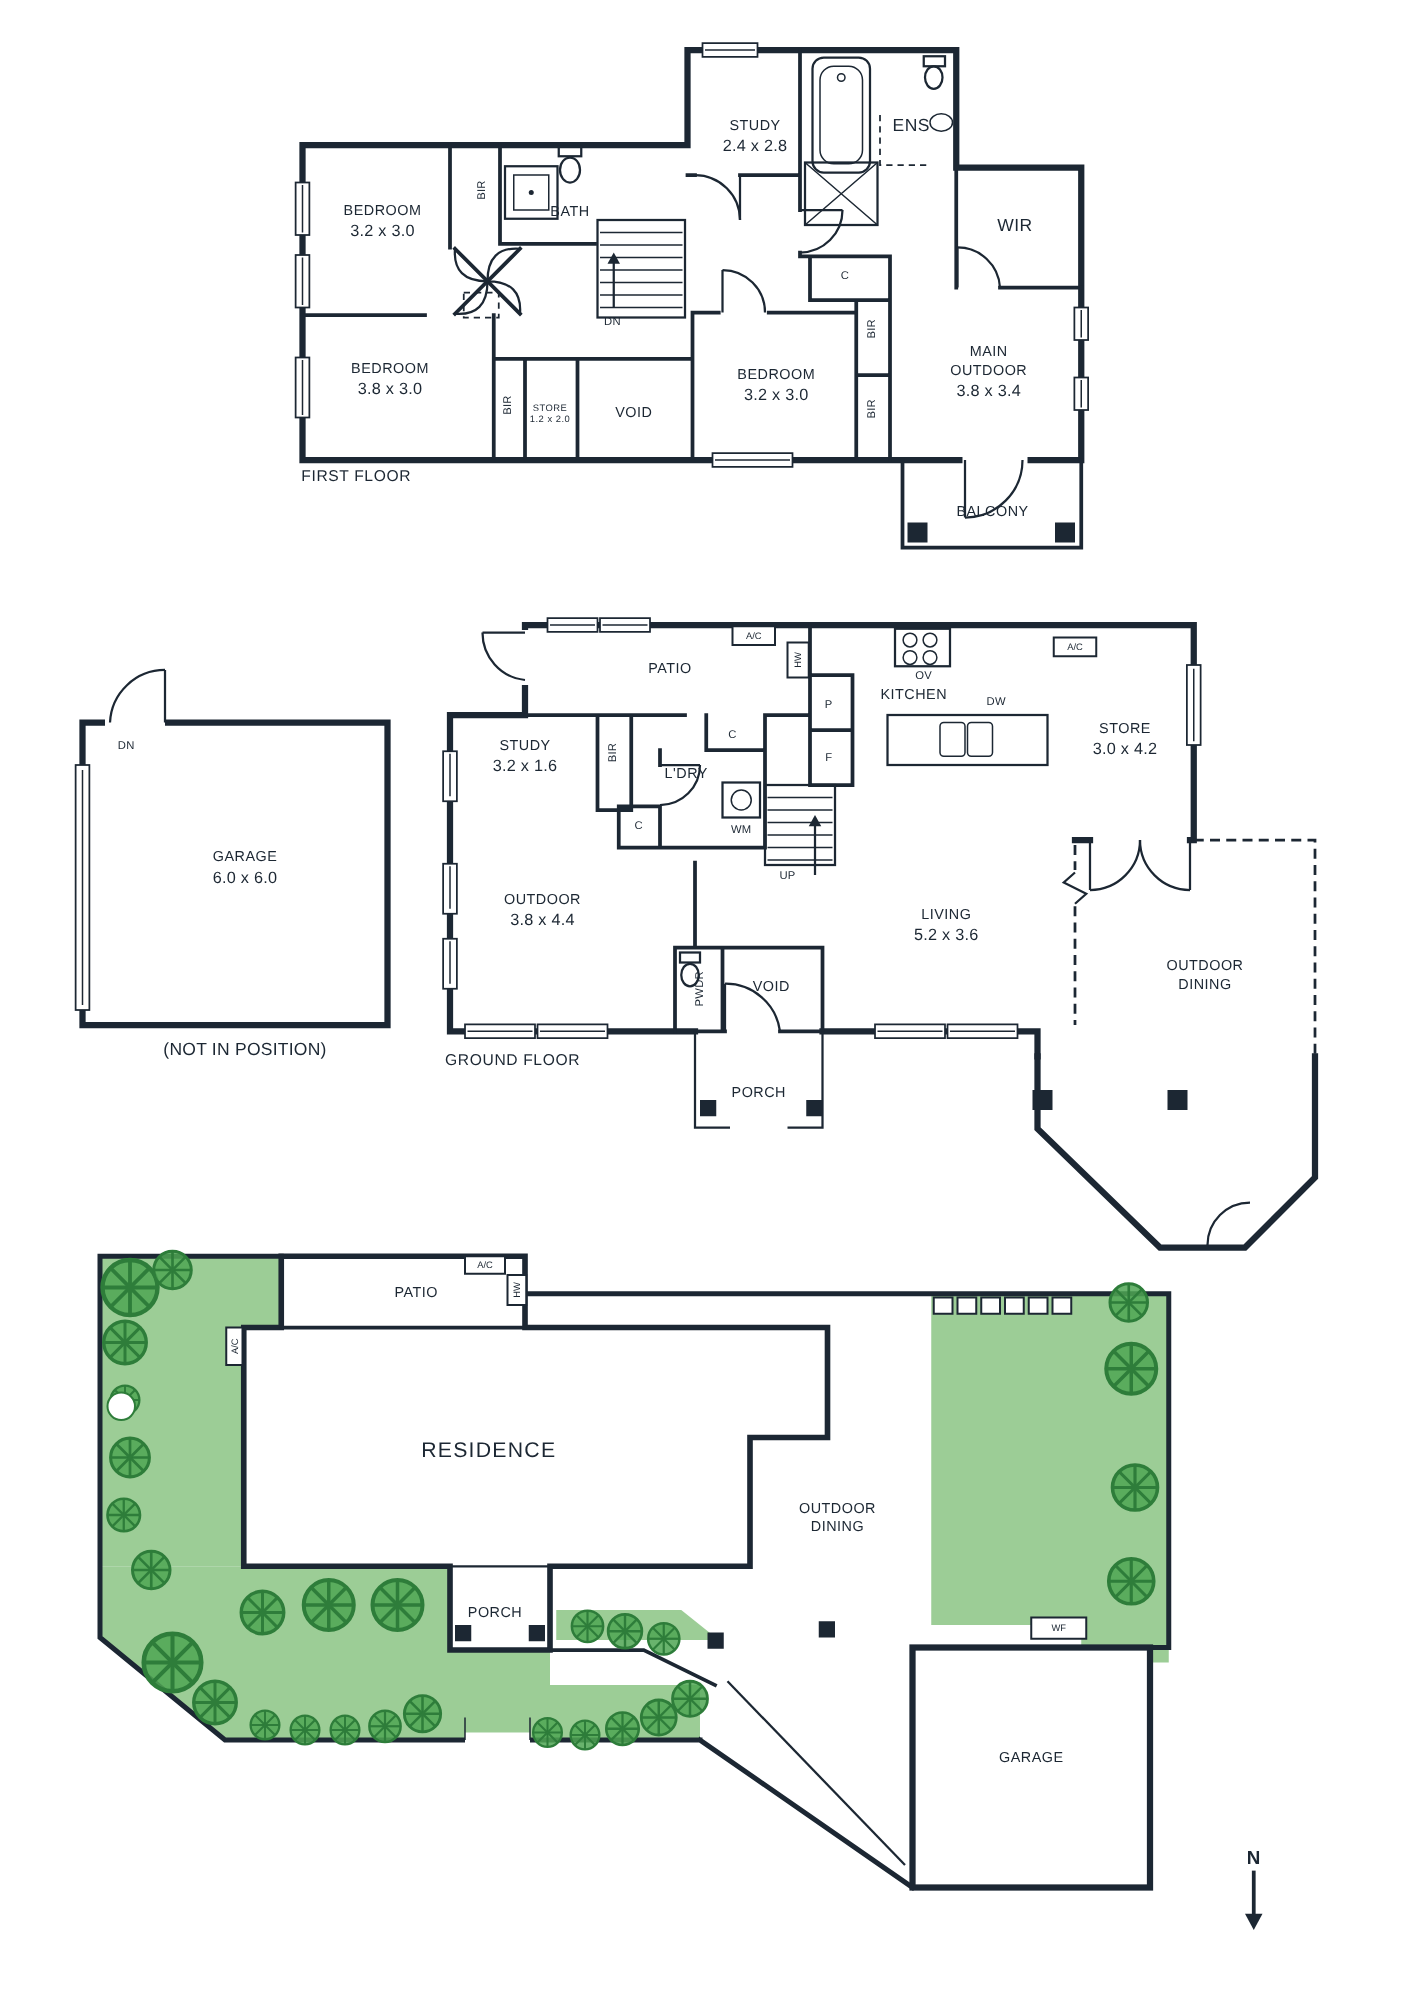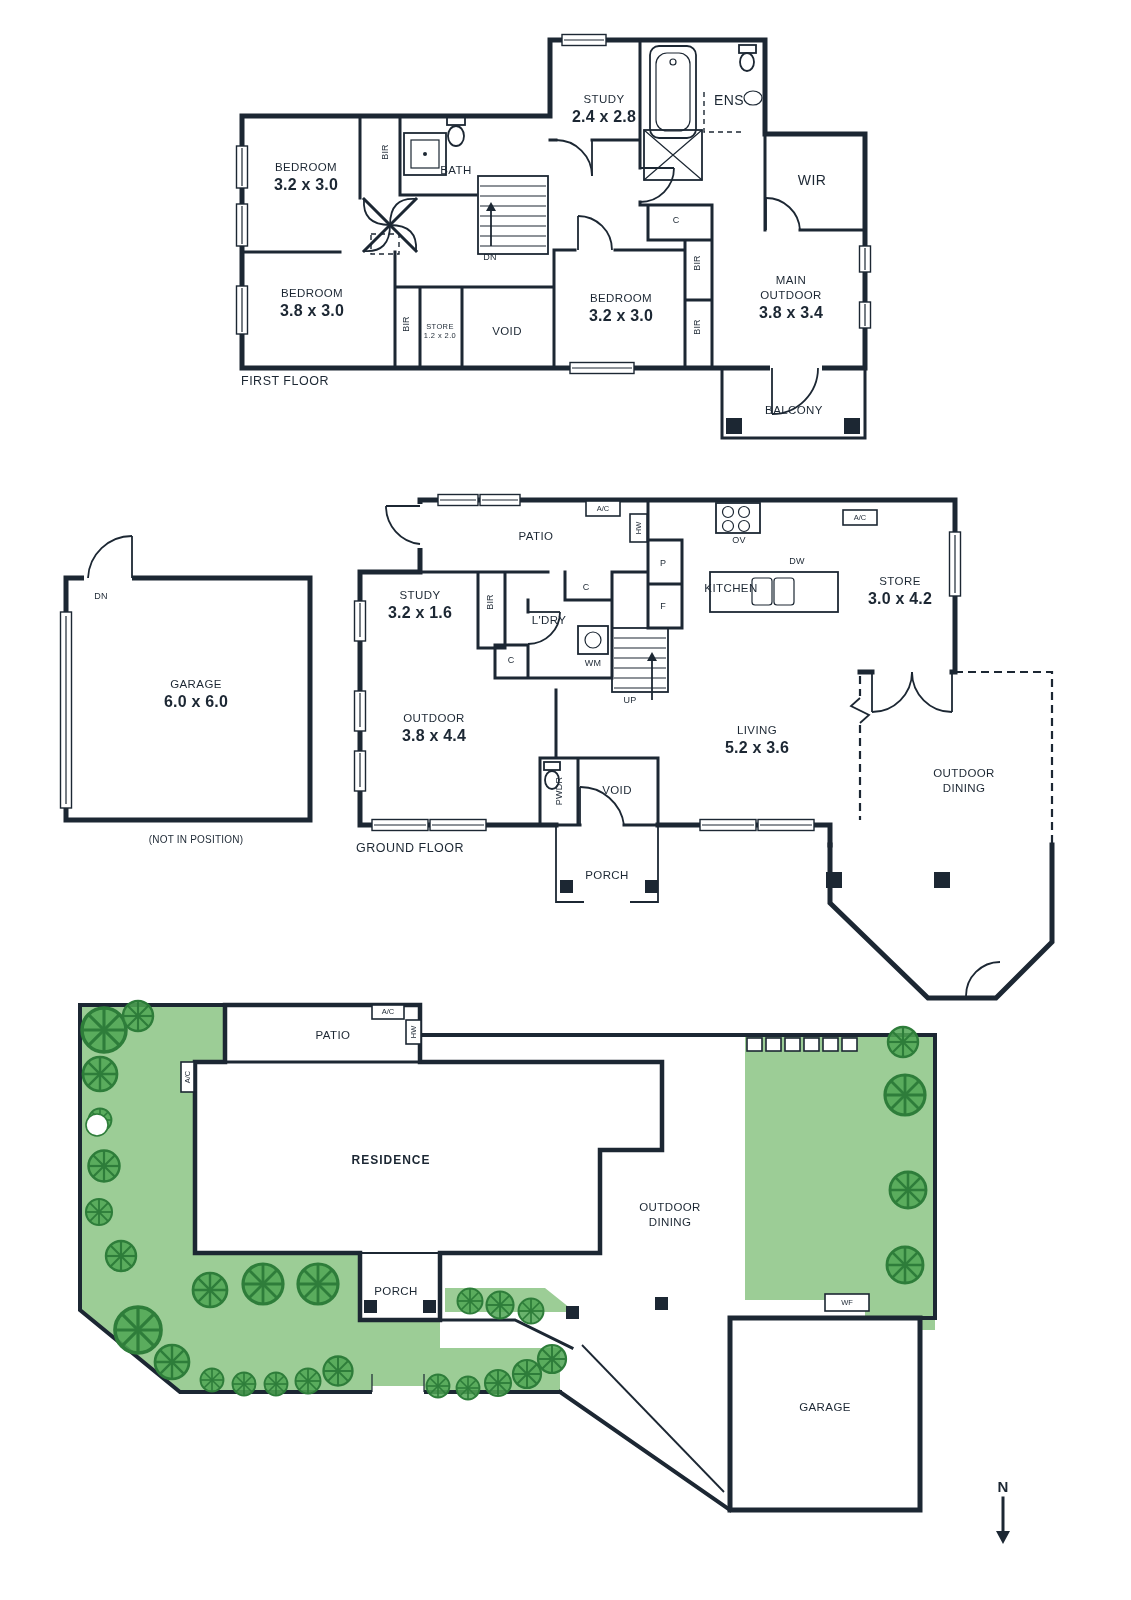--- a/index.html
+++ b/index.html
@@ -20,29 +20,29 @@
   .win{fill:#fff;stroke:var(--wall);stroke-width:1.4}
   .box{fill:#fff;stroke:var(--wall);stroke-width:1.6}
   .lawn{fill:var(--lawn);stroke:none}
   .tree circle{fill:var(--tree);fill-opacity:.85;stroke:var(--tree-line);stroke-width:1.6}
   .tree line{stroke:var(--tree-line);stroke-width:1.4}
   .shrub{fill:#fff;stroke:var(--tree-line);stroke-width:1.6}
   .lbl{position:absolute;transform:translate(-50%,-50%);text-align:center;line-height:1.3;
     letter-spacing:.4px;white-space:nowrap;color:var(--wall)}
   .rot{transform:translate(-50%,-50%) rotate(-90deg)}
   .nm{font-size:11.5px;font-weight:400}
-  .dm{font-size:16px;font-weight:700;letter-spacing:.2px}
+  .dm{font-size:13px;font-weight:400;letter-spacing:.2px}
   .md{font-size:14px;font-weight:400}
   .sm{font-size:9px;font-weight:500;letter-spacing:.2px}
   .bx{font-size:7.5px;font-weight:500;letter-spacing:0}
   .tiny{font-size:7.5px;font-weight:500;line-height:1.25}
   .ttl{transform:translate(0,-50%);font-size:12.5px;font-weight:400;letter-spacing:.5px}
   .wrap{white-space:normal;width:76px}
-  .note{font-size:10px;font-weight:400;letter-spacing:.2px}
-  .bold{font-size:12px;font-weight:700;letter-spacing:1px}
+  .note{font-size:14px;font-weight:400;letter-spacing:.2px}
+  .bold{font-size:17px;font-weight:400;letter-spacing:1px}
   .north{font-size:15px;font-weight:700}
 </style>
 </head>
 <body>
 
 <div class="canvas">
 
 <svg class="plan" width="1131" height="1600" viewBox="0 0 1131 1600">
   <defs>
     <g id="tree" class="tree">
@@ -341,21 +341,21 @@
 <div class="lbl sm" style="left:101px;top:597px">DN</div>
 <div class="lbl" style="left:196px;top:695px">
   <div class="nm">GARAGE</div>
   <div class="dm">6.0 x 6.0</div>
 </div>
 <div class="lbl note" style="left:196px;top:839px">(NOT IN POSITION)</div>
 <div class="lbl nm" style="left:536px;top:536px">PATIO</div>
 <div class="lbl bx" style="left:603px;top:508.5px">A/C</div>
 <div class="lbl rot bx" style="left:638.5px;top:528px">HW</div>
 <div class="lbl sm" style="left:739px;top:541px">OV</div>
-<div class="lbl nm" style="left:731px;top:588px">KITCHEN</div>
+<div class="lbl nm" style="left:731px;top:557px">KITCHEN</div>
 <div class="lbl sm" style="left:797px;top:562px">DW</div>
 <div class="lbl bx" style="left:860px;top:517.5px">A/C</div>
 <div class="lbl" style="left:900px;top:592px">
   <div class="nm">STORE</div>
   <div class="dm">3.0 x 4.2</div>
 </div>
 <div class="lbl sm" style="left:663px;top:564px">P</div>
 <div class="lbl sm" style="left:663px;top:607px">F</div>
 <div class="lbl" style="left:420px;top:606px">
   <div class="nm">STUDY</div>

